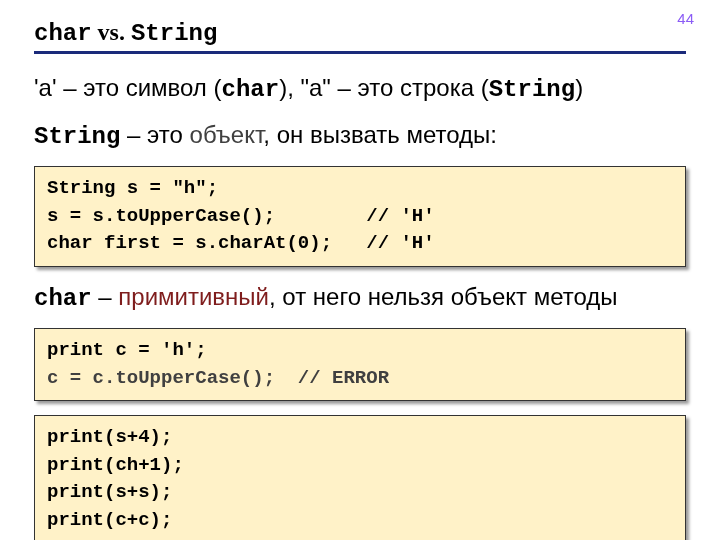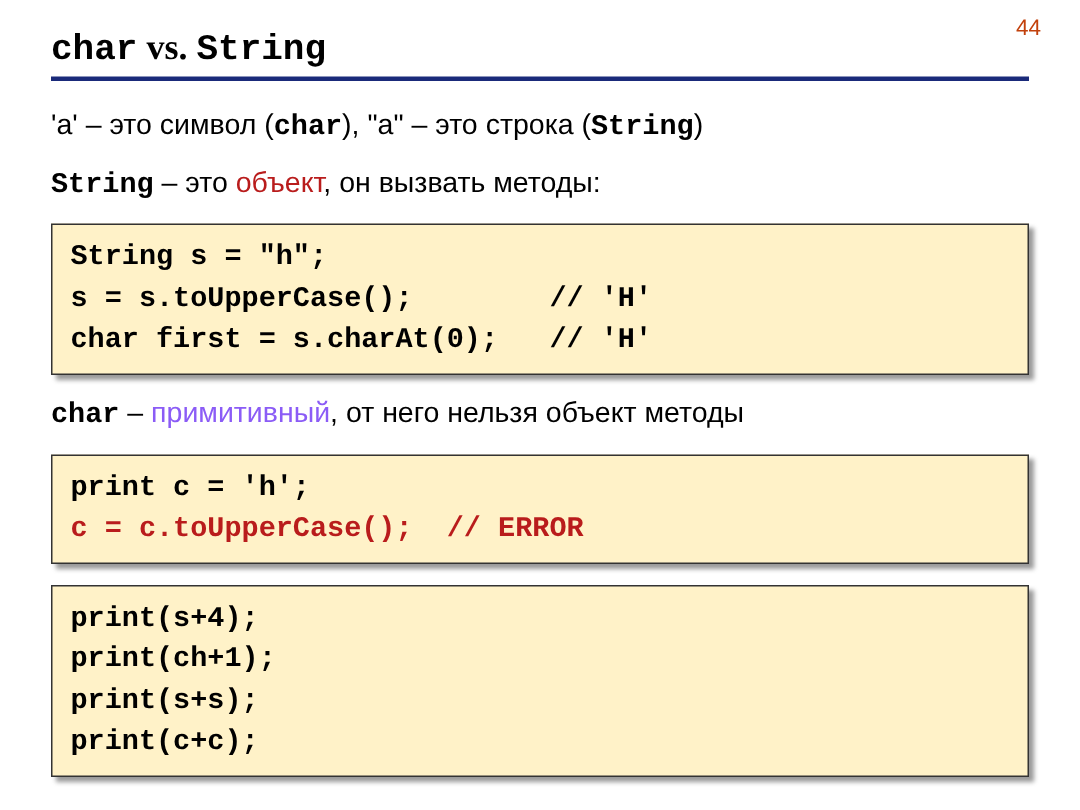--- a/index.html
+++ b/index.html
@@ -11,39 +11,39 @@
     color: #000000;
     padding: 18px 34px 10px 34px;
     position: relative;
     overflow: hidden;
   }
   .page-number {
     position: absolute;
     top: 10px;
     right: 26px;
     font-size: 15px;
-    color: #c2410c;
+    color: #8b5cf6;
   }
   .slide-title {
     font-size: 24px;
     font-weight: bold;
     font-family: "Arial Black", Arial, sans-serif;
     padding-bottom: 4px;
     border-bottom: 3px solid #1a2a7a;
     margin-bottom: 18px;
   }
   .mono { font-family: "Courier New", monospace; font-weight: bold; }
   .sans { font-family: Liberation Serif, serif; }
   .body-line {
-    font-size: 19px;
+    font-size: 24px;
     margin: 8px 0 14px 0;
     line-height: 1.3;
   }
-  .red { color: #b91c1c; }
-  .blue { color: #8b5cf6; }
+  .red { color: #404040; }
+  .blue { color: #7f1d1d; }
   .code-box {
     background: #fff2c8;
     border: 1px solid #333;
     box-shadow: 3px 3px 3px rgba(0,0,0,0.4);
     padding: 8px 12px;
     margin: 6px 0 14px 0;
     font-family: "Courier New", monospace;
     font-weight: bold;
     font-size: 19px;
     line-height: 1.45;

